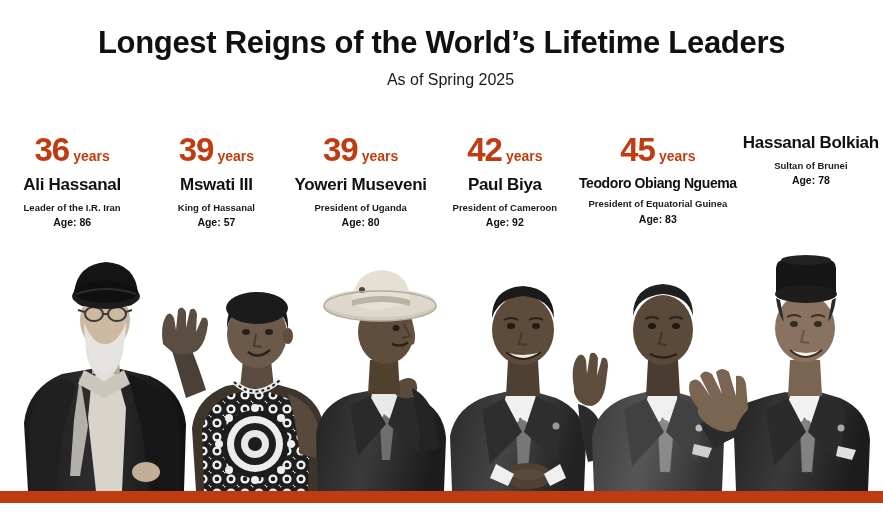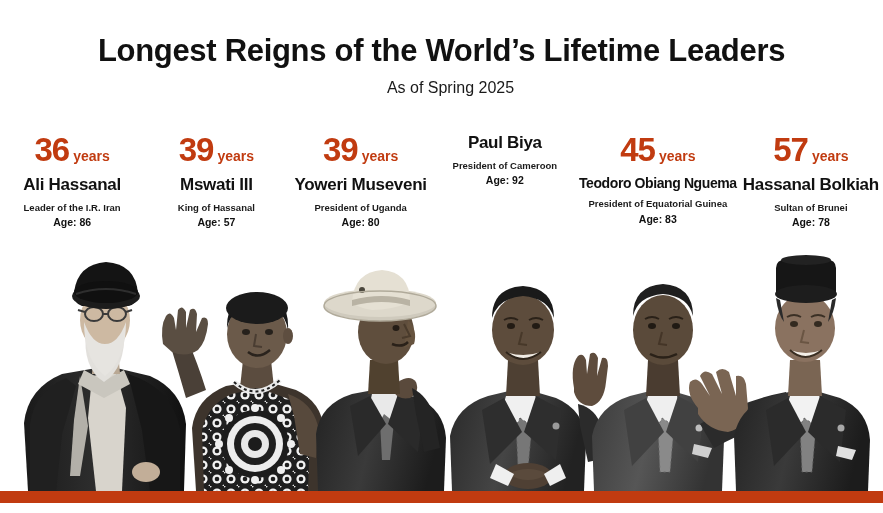--- a/index.html
+++ b/index.html
@@ -17,21 +17,21 @@
   #infographic {
     position: relative;
     width: 883px;
     height: 513px;
     background: #ffffff;
   }
 
   
   .header {
     position: absolute;
-    top: 8px; left: 0;
+    top: 0; left: 0;
     width: 883px;
     text-align: center;
   }
   .title {
     margin: 0;
     padding-top: 25px;
     font-size: 31px;
     font-weight: bold;
     color: #111111;
     letter-spacing: -0.3px;
@@ -177,38 +177,38 @@
     <div class="leader-col">
       <span class="years-line">
         <span class="years-number">39</span><span class="years-word">years</span>
       </span>
       <span class="leader-name">Yoweri Museveni</span>
       <span class="leader-role">President of Uganda</span>
       <span class="leader-age">Age: 80</span>
     </div>
 
     <div class="leader-col">
+      <span class="years-line">
+        <span class="years-number">42</span><span class="years-word">years</span>
+      </span>
       <span class="leader-name">Paul Biya</span>
       <span class="leader-role">President of Cameroon</span>
       <span class="leader-age">Age: 92</span>
     </div>
 
     <div class="leader-col narrow">
       <span class="years-line">
         <span class="years-number">45</span><span class="years-word">years</span>
       </span>
       <span class="leader-name">Teodoro Obiang Nguema</span>
       <span class="leader-role">President of Equatorial Guinea</span>
       <span class="leader-age">Age: 83</span>
     </div>
 
     <div class="leader-col">
-      <span class="years-line">
-        <span class="years-number">57</span><span class="years-word">years</span>
-      </span>
       <span class="leader-name">Hassanal Bolkiah</span>
       <span class="leader-role">Sultan of Brunei</span>
       <span class="leader-age">Age: 78</span>
     </div>
 
   </div>
 
   <div class="photo-strip">
     <svg viewBox="0 0 883 243" xmlns="http://www.w3.org/2000/svg" aria-hidden="true">
       <defs>

